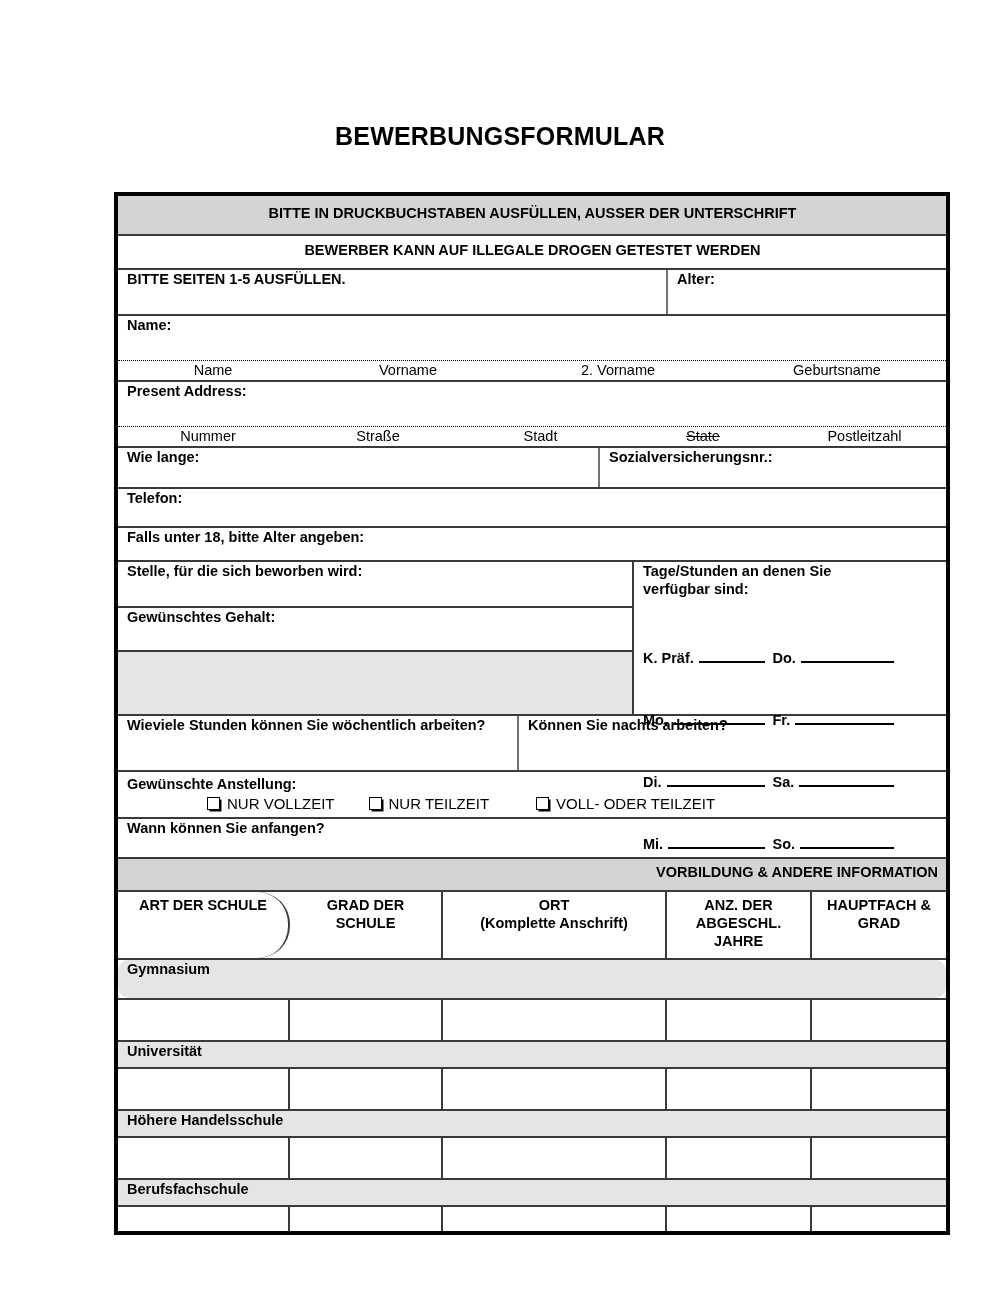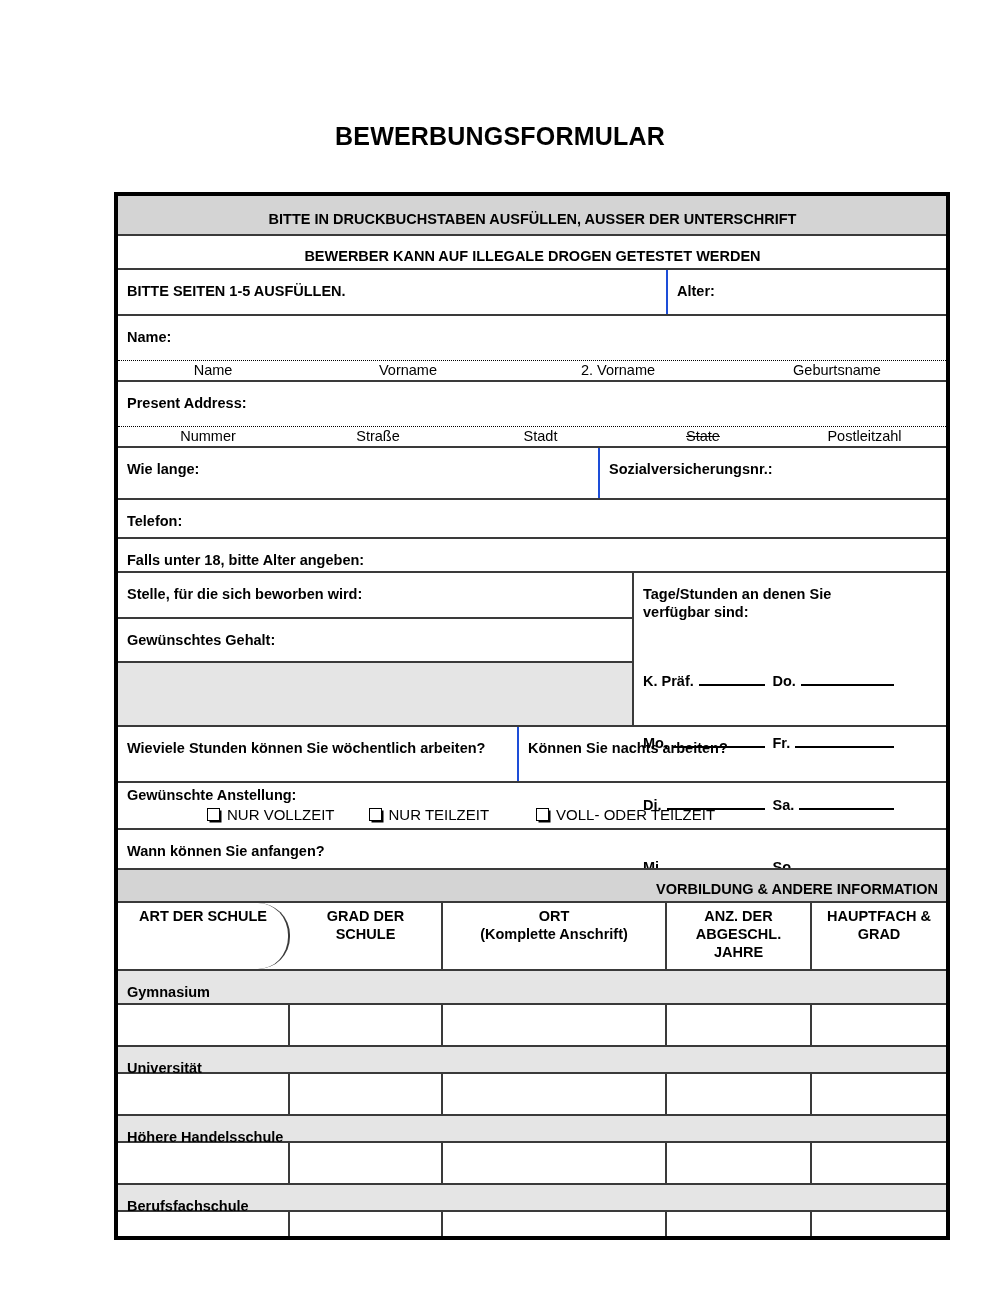--- a/index.html
+++ b/index.html
@@ -48,24 +48,24 @@
   .row {
     display: flex;
     box-sizing: border-box;
     border-bottom: 2px solid #3a3a3a;
     position: relative;
   }
   .row:last-child { border-bottom: none; }
 
   .cell {
     box-sizing: border-box;
-    padding: 12px 8px 4px 9px;
+    padding: 0 8px 4px 9px;
     position: relative;
   }
-  .cell.divider { border-right: 2px solid #1d4ed8; }
+  .cell.divider { border-right: 2px solid #737373; }
 
   .gray   { background: #d4d4d4; }
   .gray-l { background: #e5e5e5; }
 
   .lbl {
     font-size: 14.5px;
     font-weight: bold;
     line-height: 1.25;
   }
   .lbl-centered {
@@ -199,21 +199,21 @@
 
     <div class="caption-strip">
       <div style="width:180px;">Nummer</div>
       <div style="width:160px;">Straße</div>
       <div style="width:165px;">Stadt</div>
       <div style="width:160px;" class="strike">State</div>
       <div style="width:163px;">Postleitzahl</div>
     </div>
 
     <div class="row">
-      <div class="cell divider" style="width:482px;height:50px;">
+      <div class="cell divider" style="width:482px;height:39px;">
         <span class="lbl">Wie lange:</span>
       </div>
       <div class="cell" style="width:346px;height:39px;">
         <span class="lbl">Sozialversicherungsnr.:</span>
       </div>
     </div>
 
     <div class="row">
       <div class="cell" style="width:100%;height:37px;">
         <span class="lbl">Telefon:</span>
@@ -345,21 +345,21 @@
           <span>JAHRE</span>
         </div>
         <div style="width:134px;">
           <span>HAUPTFACH &amp;</span><br>
           <span>GRAD</span>
         </div>
       </div>
     </div>
 
     <div class="row">
-      <div class="cell gray-l" style="width:100%;height:32px;">
+      <div class="cell gray-l" style="width:100%;height:38px;border-radius:11px;">
         <span class="lbl">Gymnasium</span>
       </div>
     </div>
     <div class="row">
       <div class="edu-blank-row" style="width:100%;height:40px;">
         <div style="width:172px;"></div>
         <div style="width:153px;"></div>
         <div style="width:224px;"></div>
         <div style="width:145px;"></div>
         <div style="width:134px;"></div>

